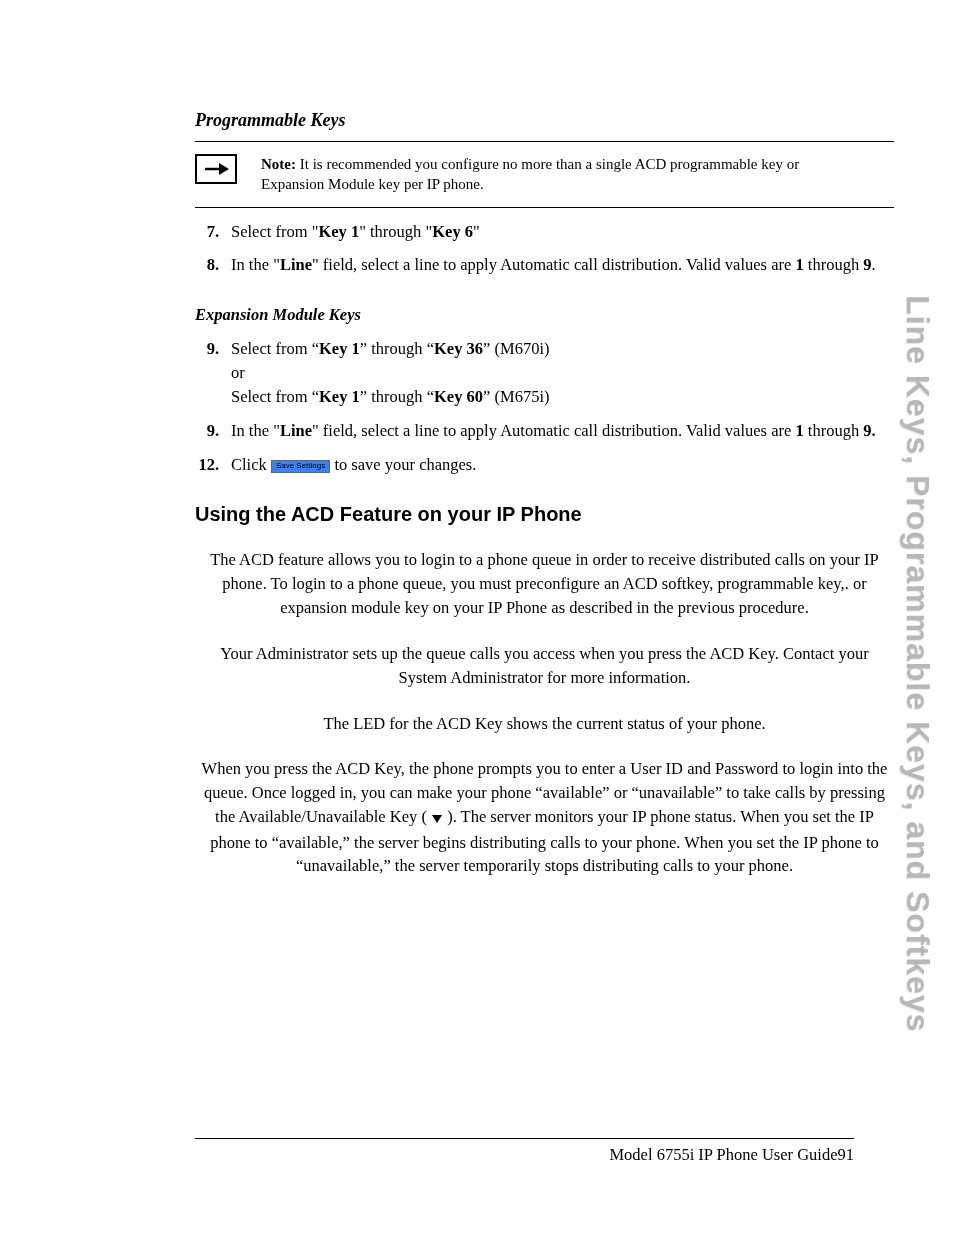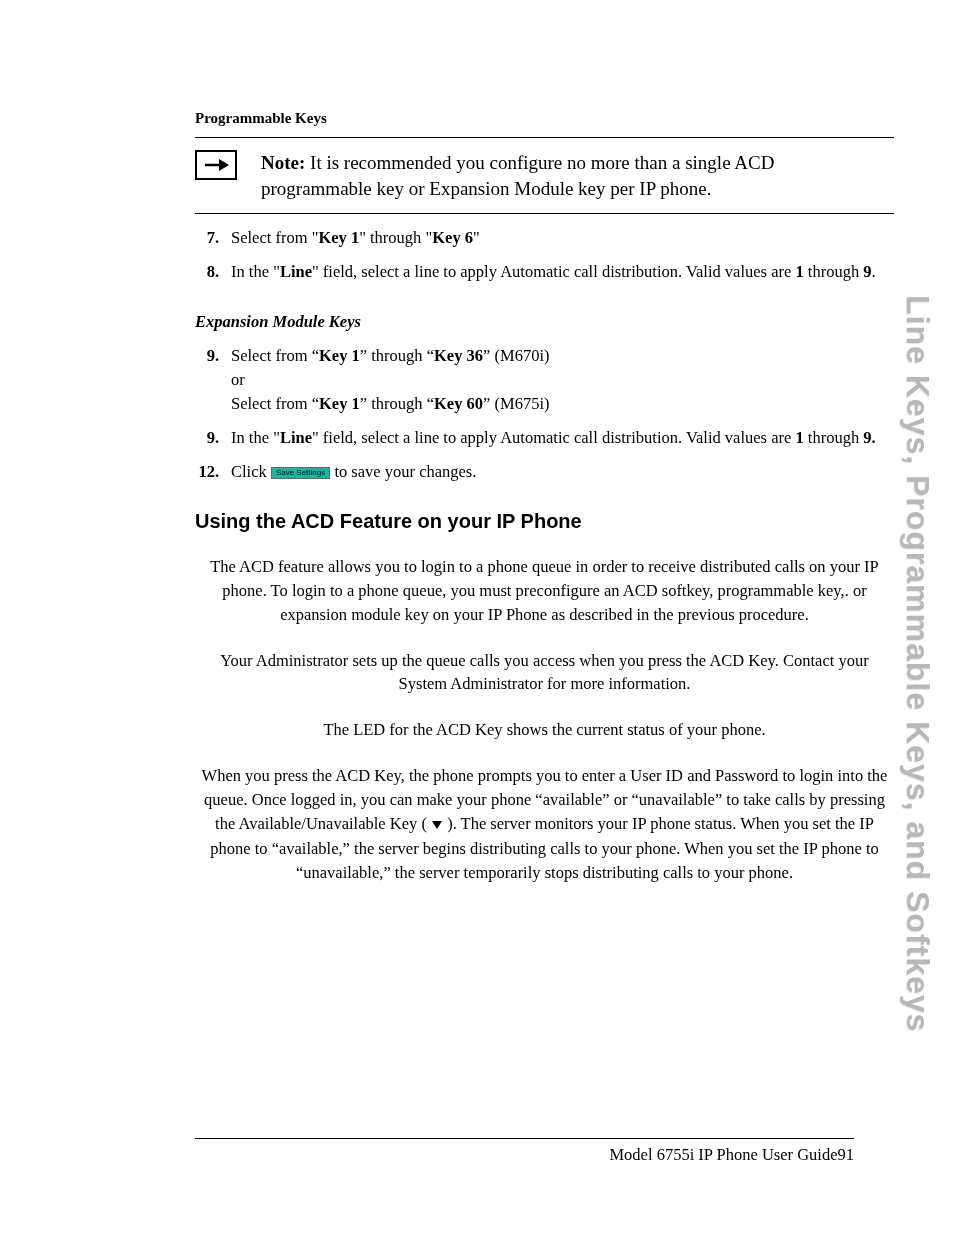--- a/index.html
+++ b/index.html
@@ -25,43 +25,44 @@
     top: 295px;
     writing-mode: vertical-rl;
     font-family: Arial, Helvetica, sans-serif;
     font-weight: 700;
     font-size: 32px;
     letter-spacing: 1px;
     color: #b8b8b8;
     text-shadow: 1px 1px 0 #e6e6e6;
   }
   .breadcrumb {
-    font-weight: 700;
-    font-size: 15px;
+    font-style: italic;
+    font-weight: 700;
+    font-size: 18px;
     margin: 0 0 10px 0;
   }
   hr.rule {
     border: none;
     border-top: 1.5px solid #000;
     margin: 8px 0;
   }
   .note-wrap {
     display: flex;
     align-items: flex-start;
     gap: 24px;
     padding: 4px 0 4px 0;
   }
   .note-icon {
     border: 2px solid #000;
     padding: 4px 6px;
     line-height: 0;
   }
   .note-icon svg { display: block; }
   .note-text {
-    font-size: 19px;
+    font-size: 15px;
     line-height: 1.35;
     padding-right: 40px;
   }
   ol.steps {
     list-style: none;
     padding: 0;
     margin: 12px 0 0 0;
   }
   ol.steps > li {
     display: flex;
@@ -78,21 +79,21 @@
   ol.steps > li .txt { flex: 1; }
   .sub-head {
     font-style: italic;
     font-weight: 700;
     font-size: 16.5px;
     margin: 28px 0 10px 0;
   }
   .btn-img {
     display: inline-block;
     border: 1px solid #666;
-    background: #14b8a6;
+    background: #3b82f6;
     font-family: Arial, Helvetica, sans-serif;
     font-size: 8px;
     padding: 1px 4px;
     vertical-align: middle;
     line-height: 1.1;
   }
   .h3 {
     font-family: Arial, Helvetica, sans-serif;
     font-weight: 700;
     font-size: 20px;

